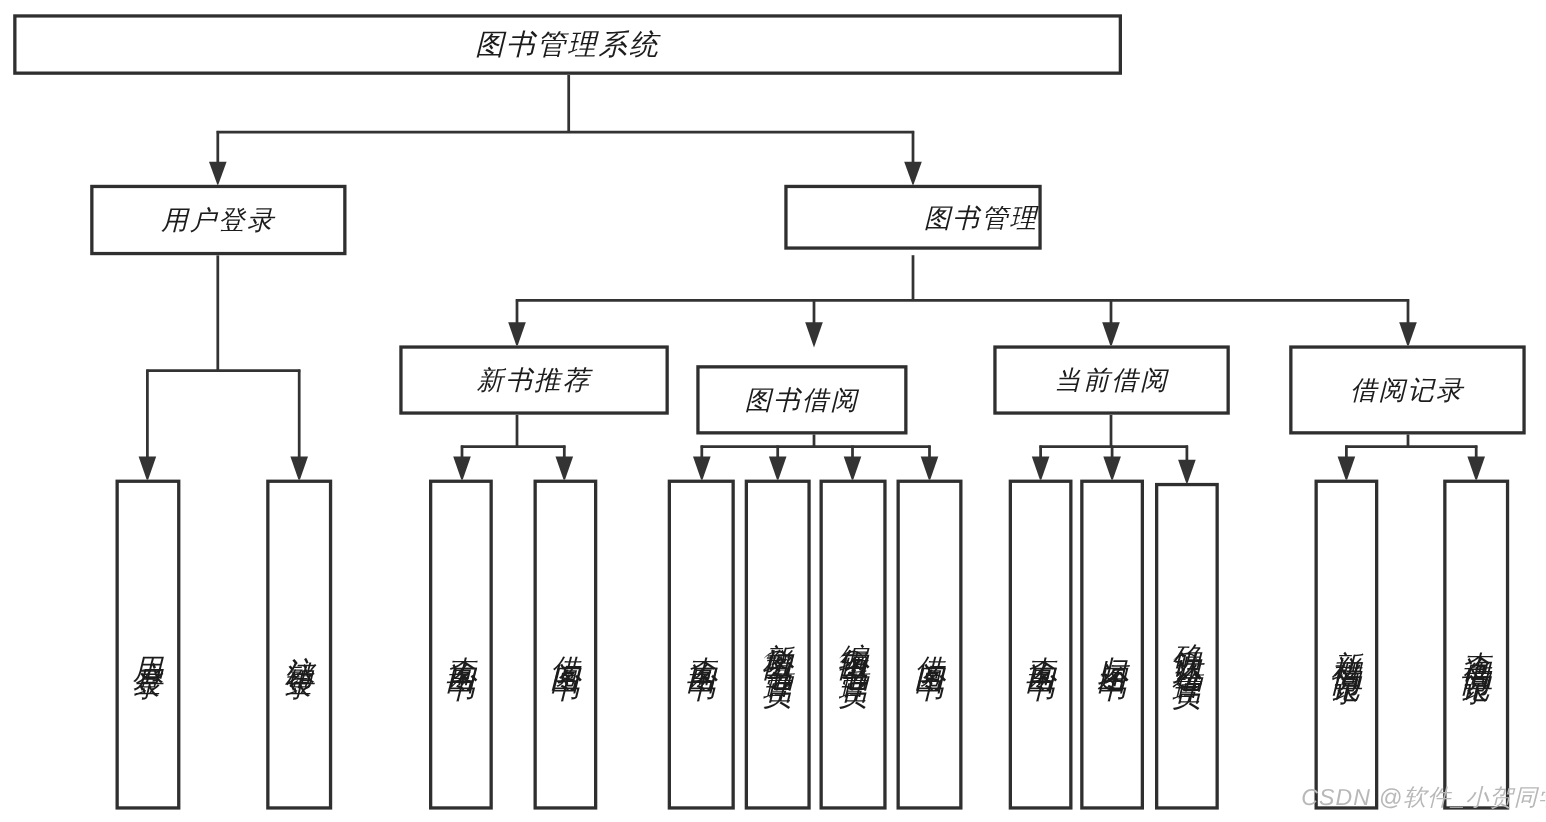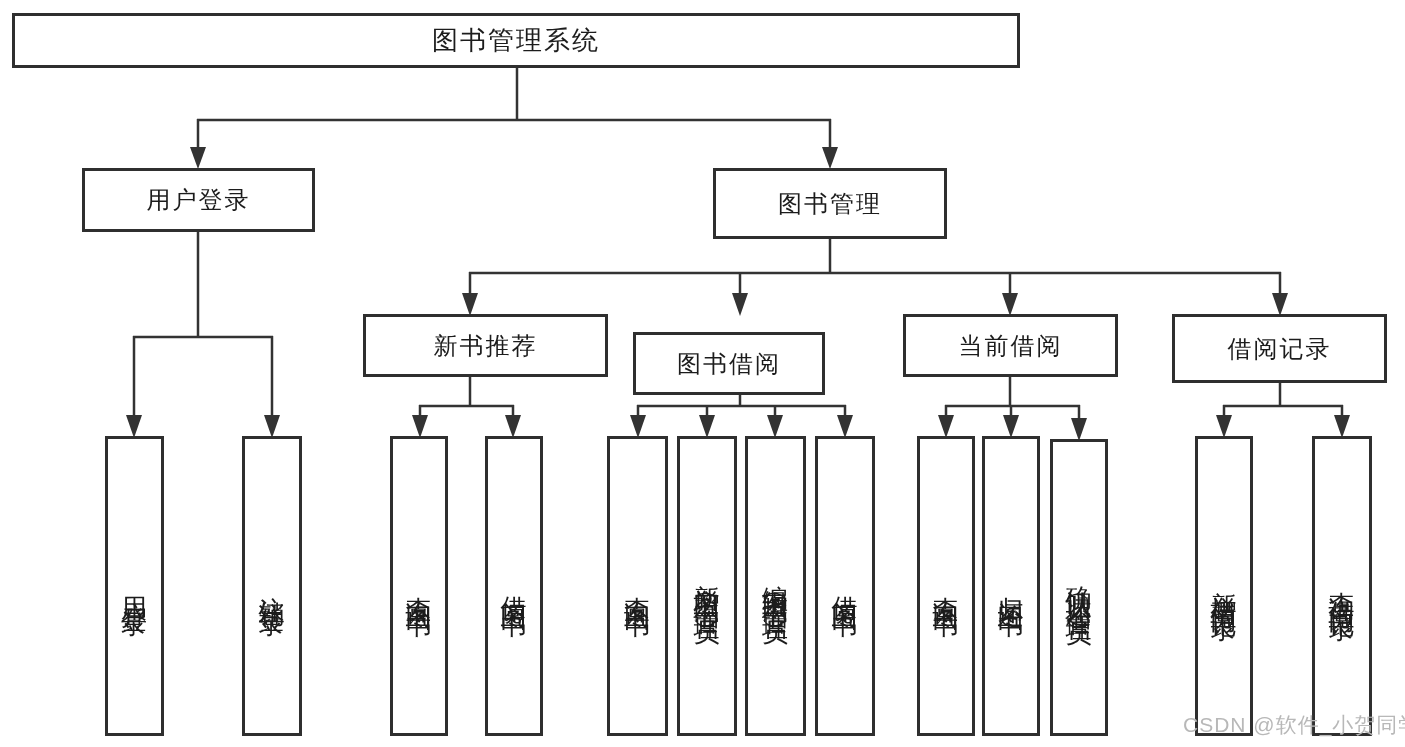--- a/index.html
+++ b/index.html
@@ -7,20 +7,21 @@
     padding: 0;
     background: #ffffff;
   }
   .canvas {
     position: relative;
     width: 1405px;
     height: 747px;
     background: #ffffff;
     font-family: "Liberation Sans", sans-serif;
     overflow: hidden;
+    font-style: italic;
   }
   svg.connectors {
     position: absolute;
     left: 0;
     top: 0;
     width: 1405px;
     height: 747px;
     pointer-events: none;
   }
   .node {
@@ -138,34 +139,34 @@
     </g>
   </svg>
 
   <div class="node hnode root-node" style="left:12px; top:13px; width:1008px; height:55px;">
     <span>图书管理系统</span>
   </div>
 
   <div class="node hnode" style="left:82px; top:168px; width:233px; height:64px;">
     <span>用户登录</span>
   </div>
-  <div class="node hnode" style="left:713px; top:168px; width:234px; height:71px;">
+  <div class="node hnode" style="left:713px; top:168px; width:234px; height:59px;justify-content:flex-end;">
     <span>图书管理</span>
   </div>
 
   <div class="node hnode" style="left:363px; top:314px; width:245px; height:63px;">
     <span>新书推荐</span>
   </div>
   <div class="node hnode" style="left:633px; top:332px; width:192px; height:63px;">
     <span>图书借阅</span>
   </div>
   <div class="node hnode" style="left:903px; top:314px; width:215px; height:63px;text-align:right;">
     <span>当前借阅</span>
   </div>
-  <div class="node hnode" style="left:1172px; top:314px; width:215px; height:69px;">
+  <div class="node hnode" style="left:1172px; top:314px; width:215px; height:81px;">
     <span>借阅记录</span>
   </div>
 
   <div class="node vnode" style="left:105px; top:436px; width:59px; height:300px;">
     <span class="vtext">用户登录</span>
   </div>
   <div class="node vnode" style="left:242px; top:436px; width:60px; height:300px;">
     <span class="vtext">注销登录</span>
   </div>
 

